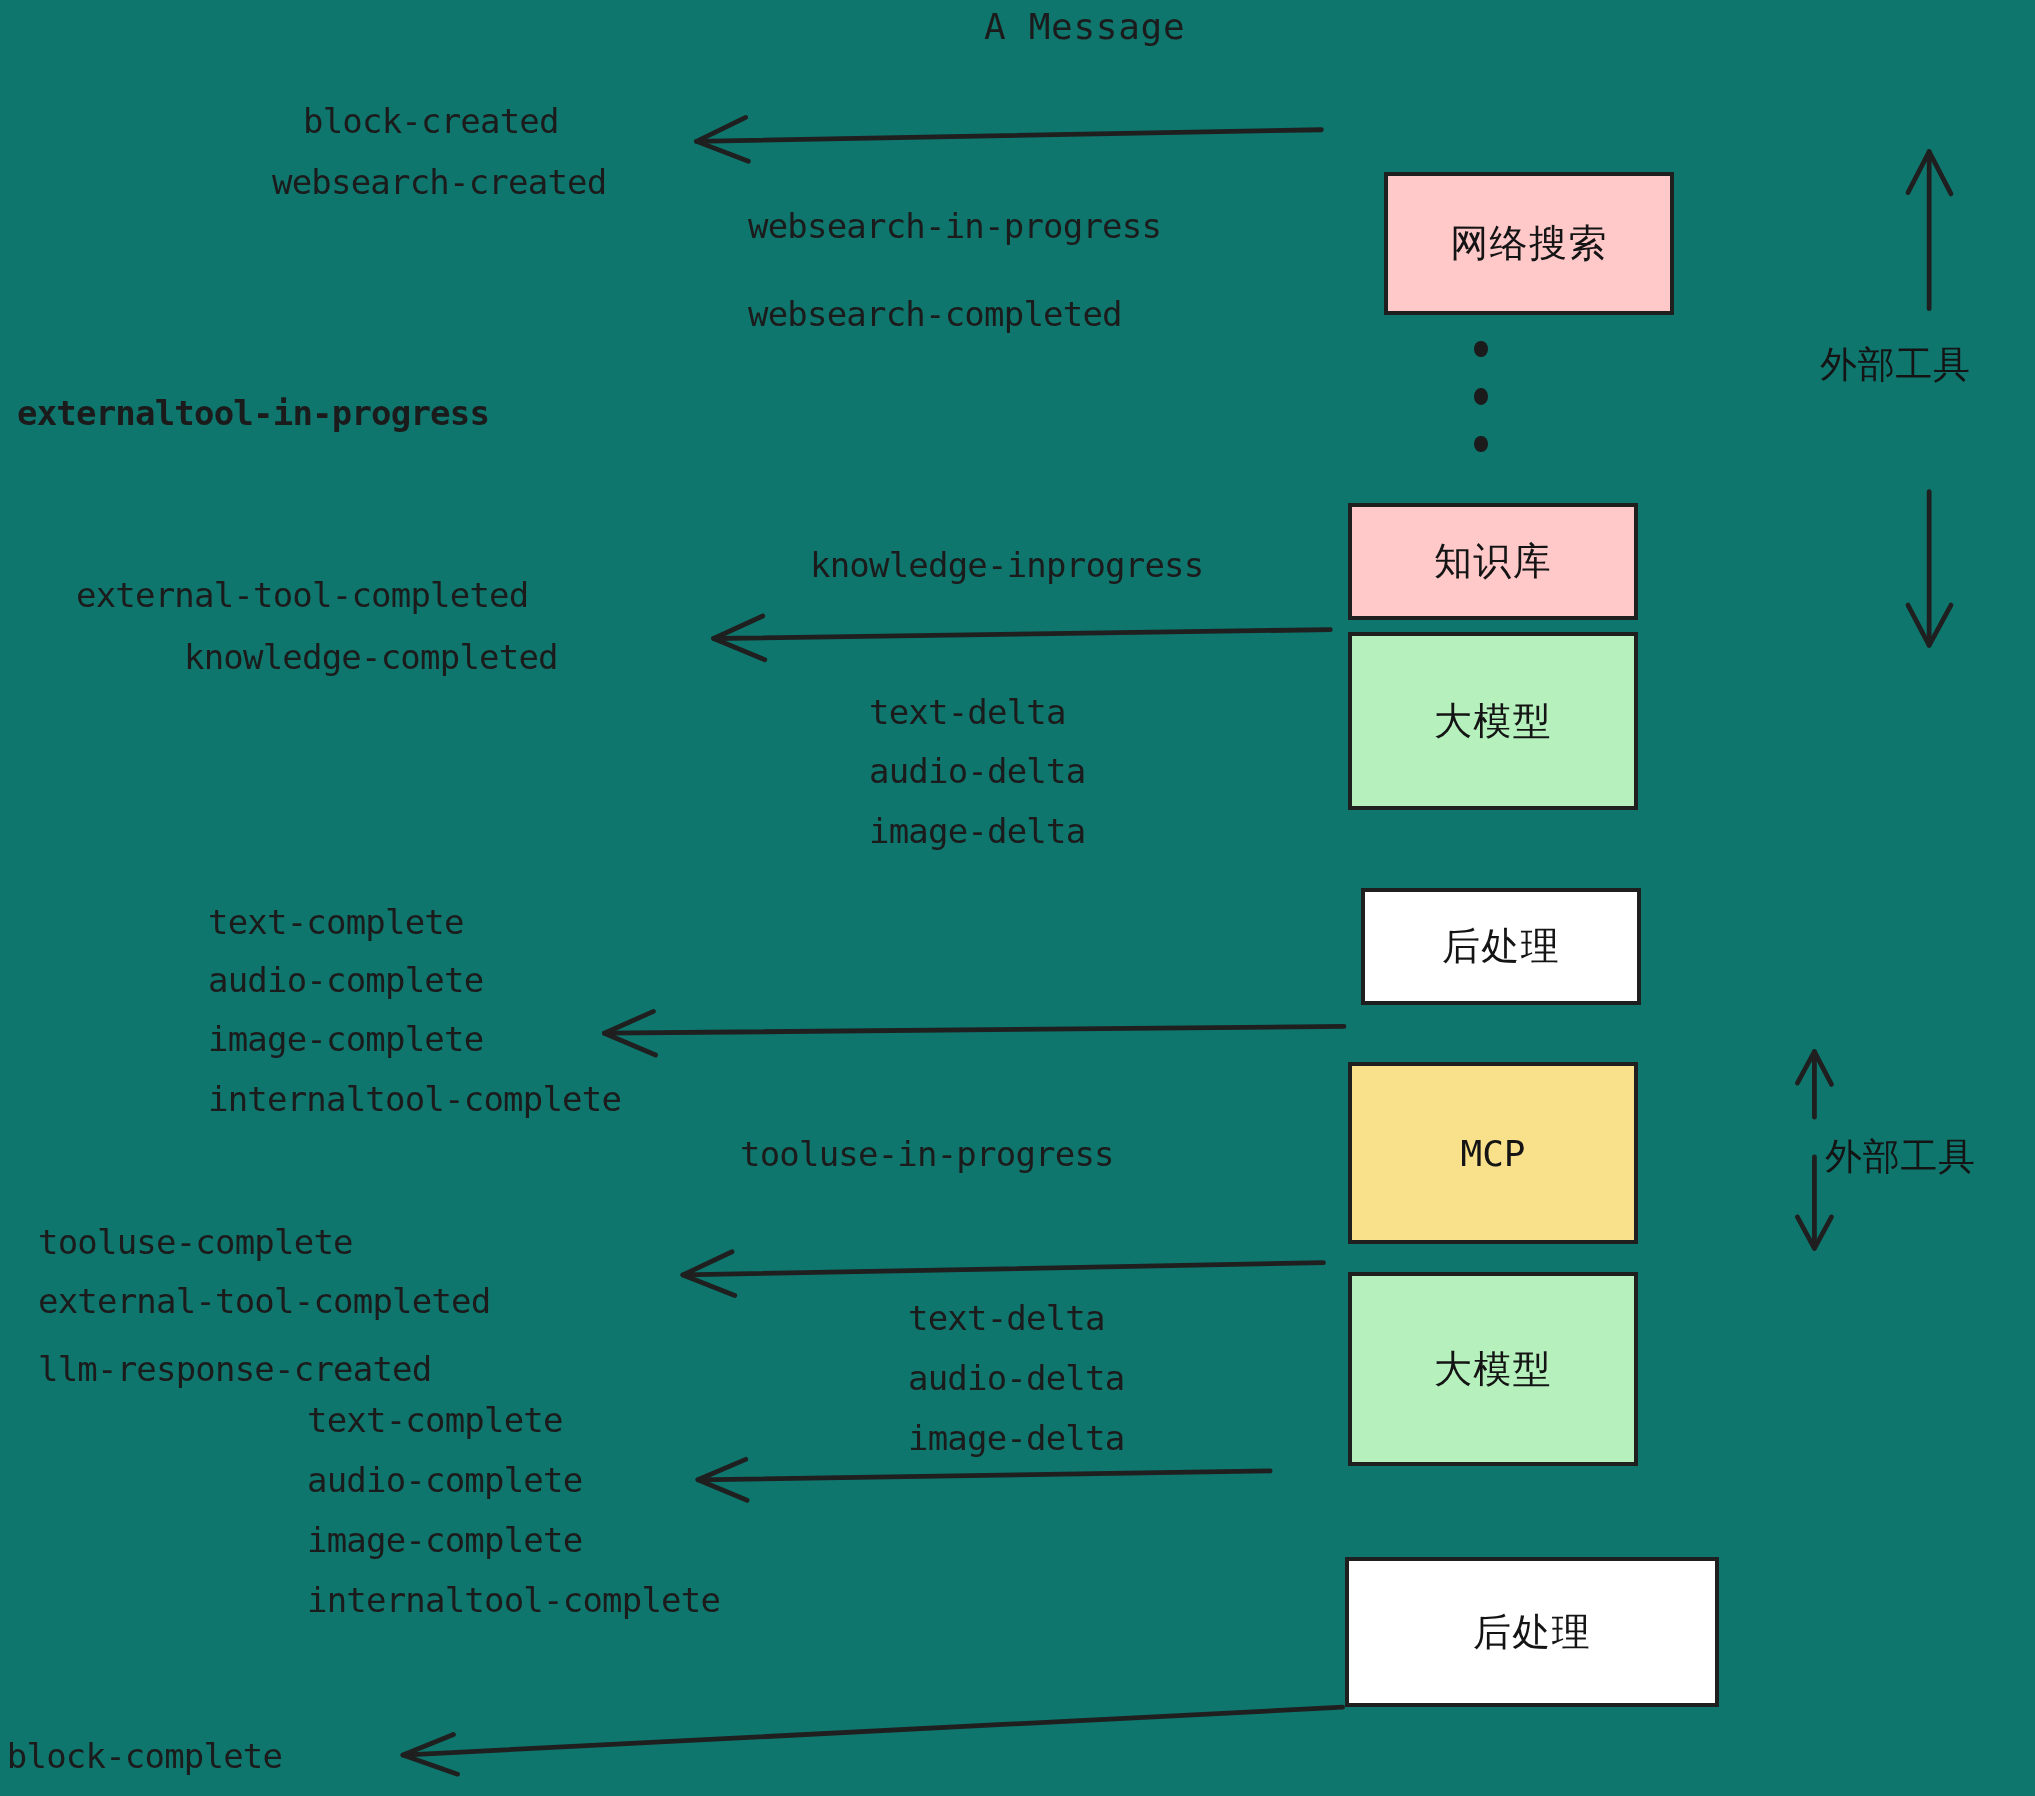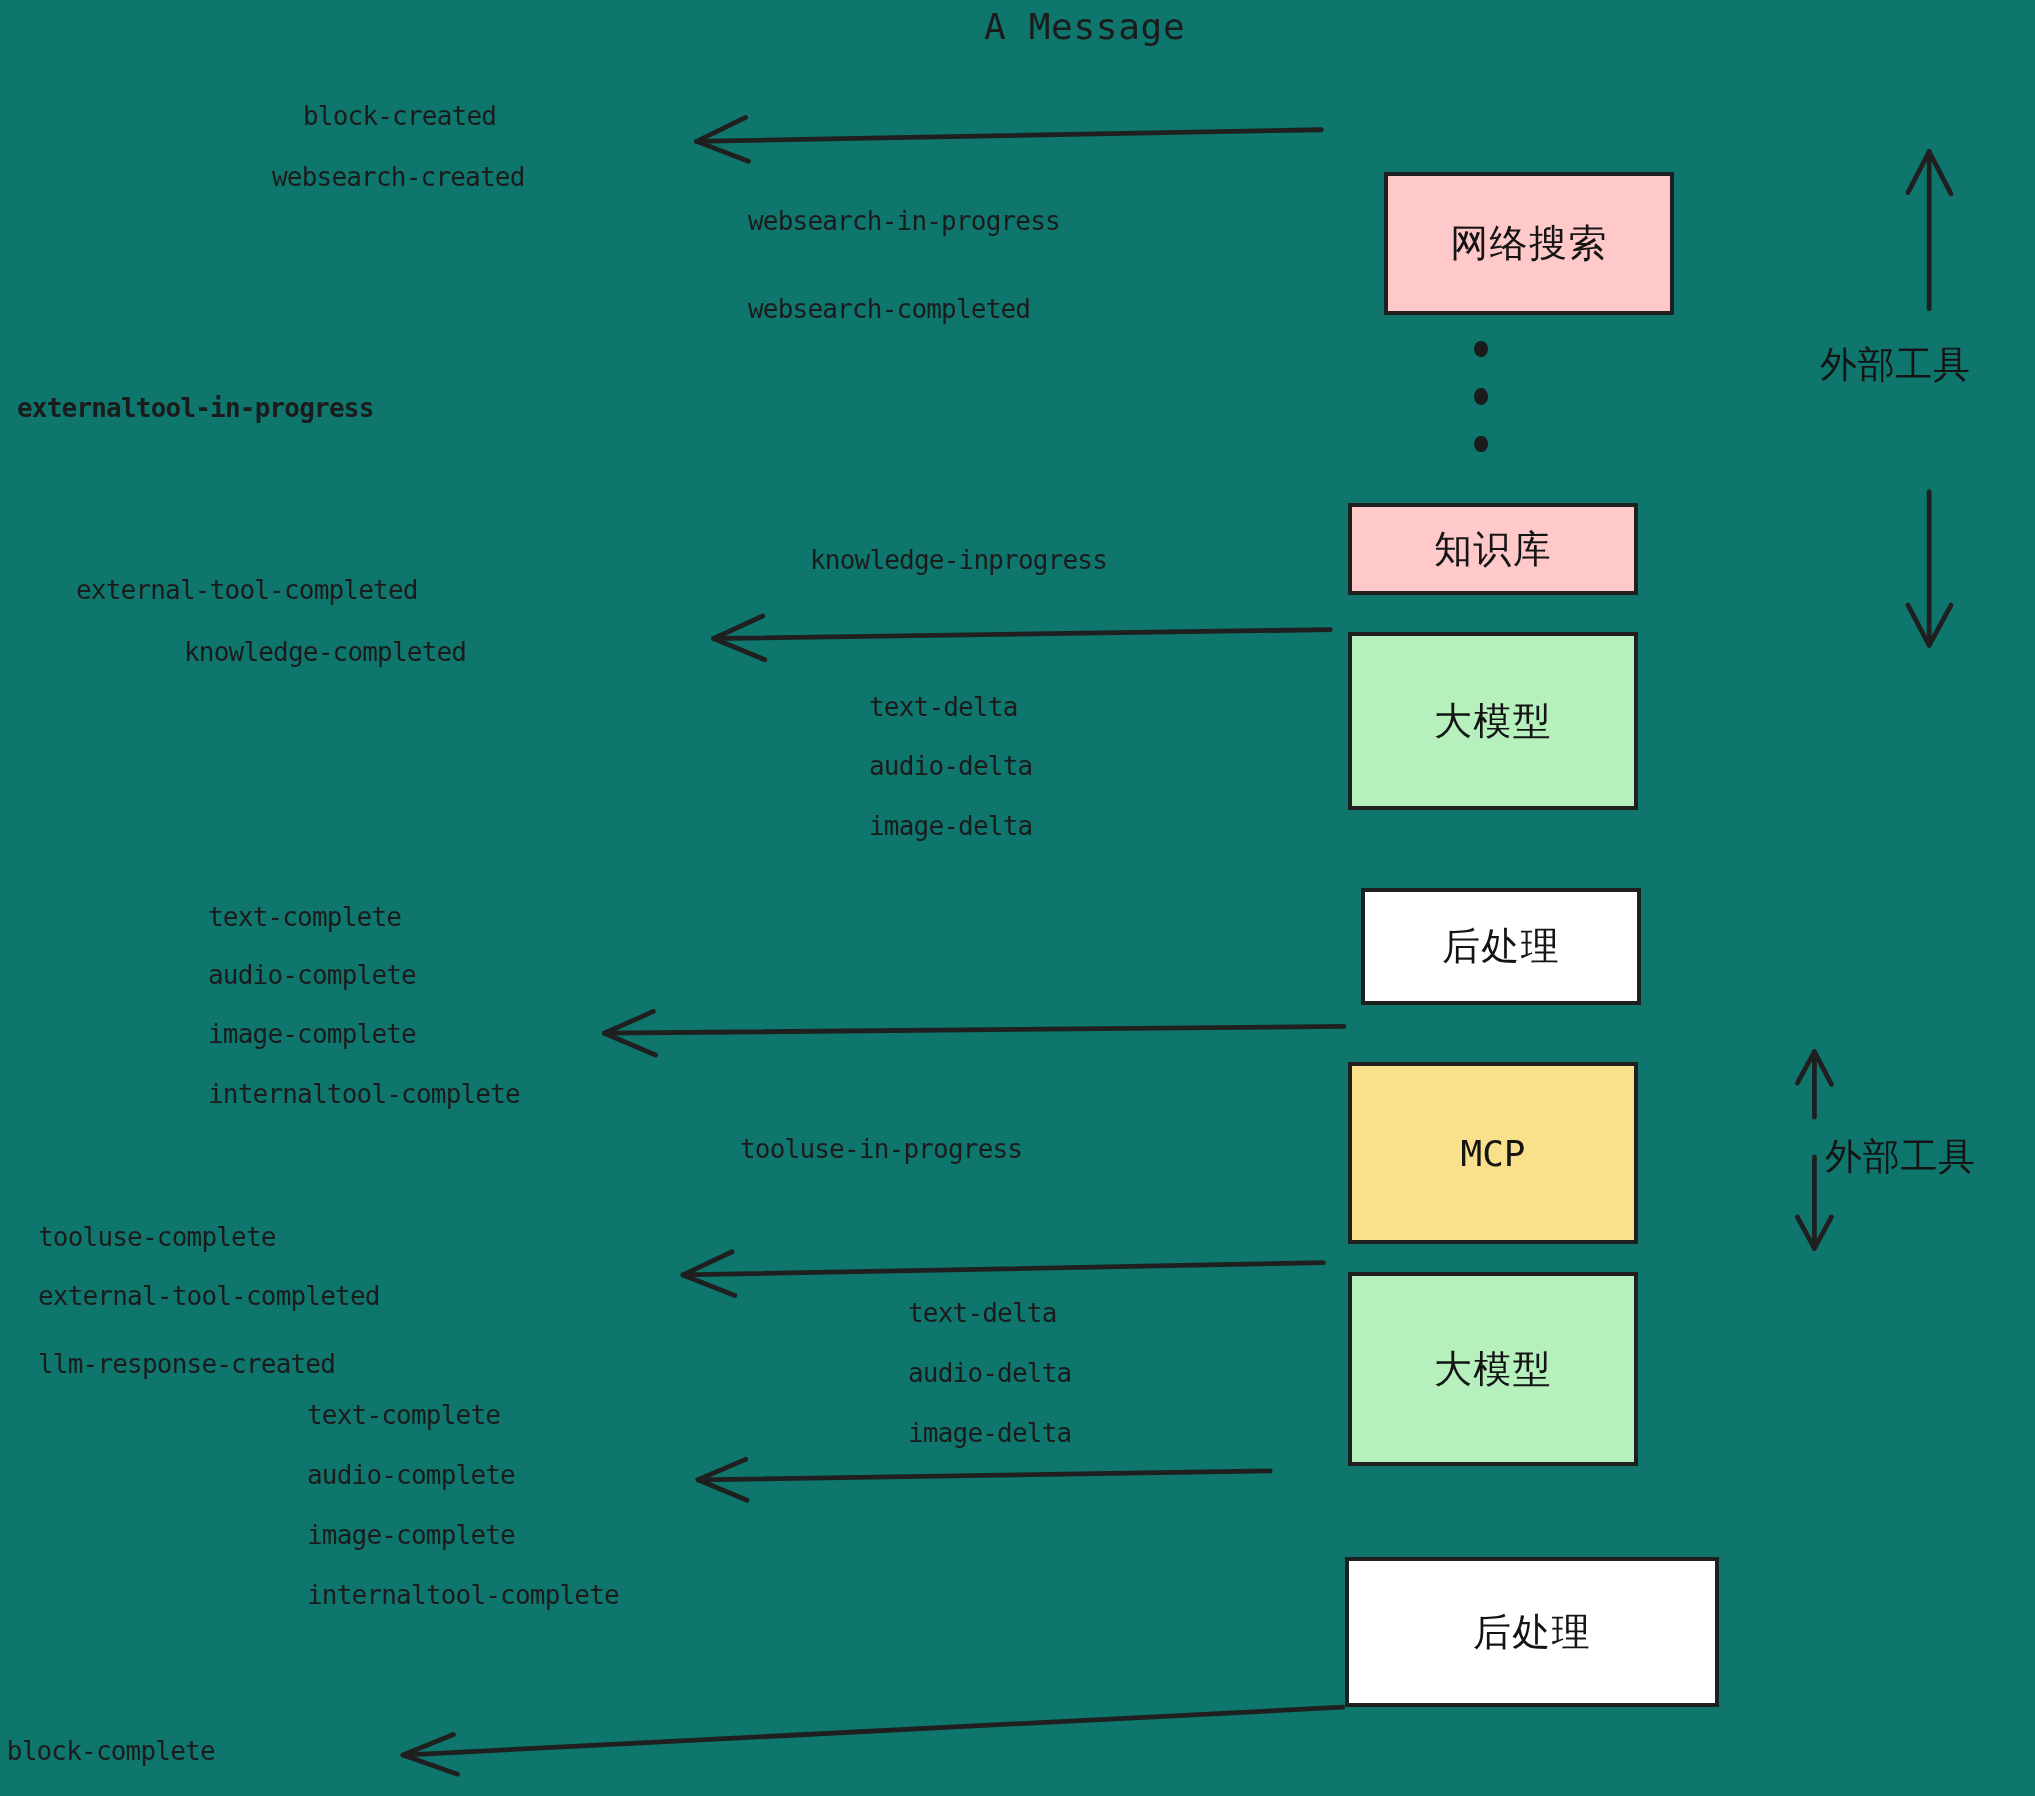--- a/index.html
+++ b/index.html
@@ -19,21 +19,21 @@
     position: absolute;
     font-family: "DejaVu Sans Mono", monospace;
     font-size: 36px;
     color: #1b1b1b;
     white-space: nowrap;
     letter-spacing: 0.7px;
   }
   .evt {
     position: absolute;
     font-family: "DejaVu Sans Mono", monospace;
-    font-size: 26px;
+    font-size: 34px;
     color: #1b1b1b;
     white-space: nowrap;
     letter-spacing: -0.8px;
   }
   .node {
     position: absolute;
     box-sizing: border-box;
     border: 4.1px solid #1f1f1f;
     display: flex;
     align-items: center;
@@ -81,21 +81,21 @@
 </style>
 </head>
 <body>
 
 <div id="canvas">
 
   <div class="title" style="left:984px; top:5.5px;">A Message</div>
 
   <div class="node" style="left:1384px; top:172px; width:290px; height:143px; background:#FFC9CA;">网络搜索</div>
 
-  <div class="node" style="left:1348px; top:503px; width:290px; height:92px; background:#FFC9CA;">知识库</div>
+  <div class="node" style="left:1348px; top:503px; width:290px; height:117px; background:#FFC9CA;">知识库</div>
 
   <div class="node" style="left:1348px; top:632px; width:290px; height:178px; background:#B5F0BD;">大模型</div>
 
   <div class="node" style="left:1361px; top:888px; width:280px; height:117px; background:#FFFFFF;">后处理</div>
 
   <div class="node mono" style="left:1348px; top:1028px; width:290px; height:182px; background:#F9E08B;margin-top:34px;">MCP</div>
 
   <div class="node" style="left:1348px; top:1272px; width:290px; height:194px; background:#B5F0BD;">大模型</div>
 
   <div class="node" style="left:1345px; top:1557px; width:374px; height:150px; background:#FFFFFF;">后处理</div>

